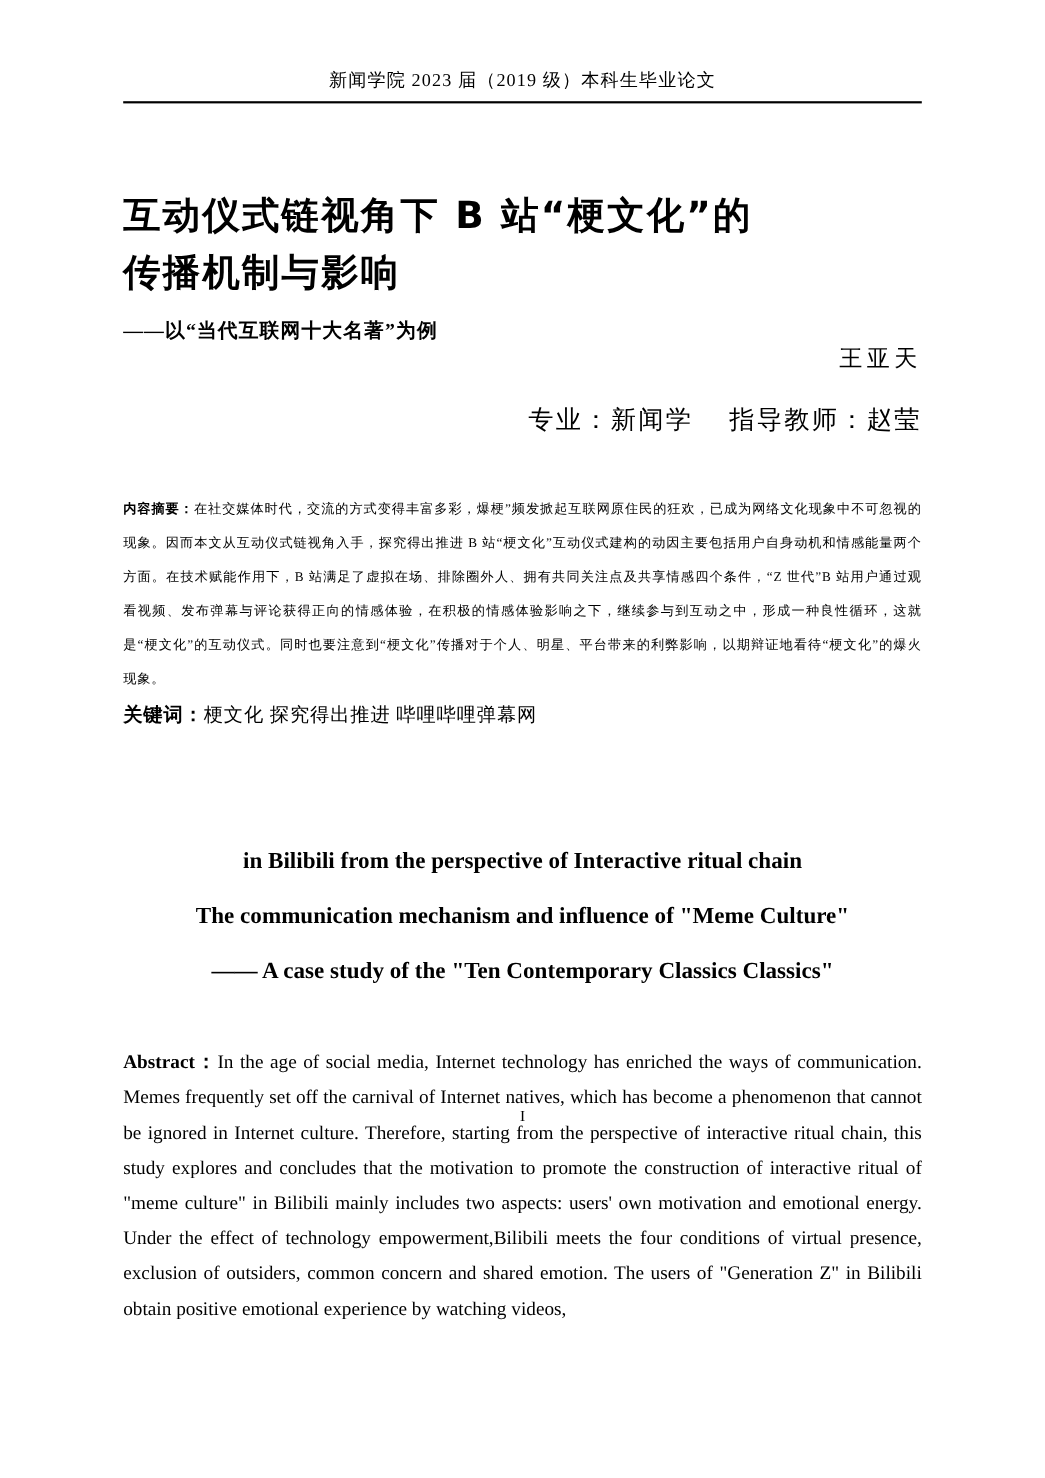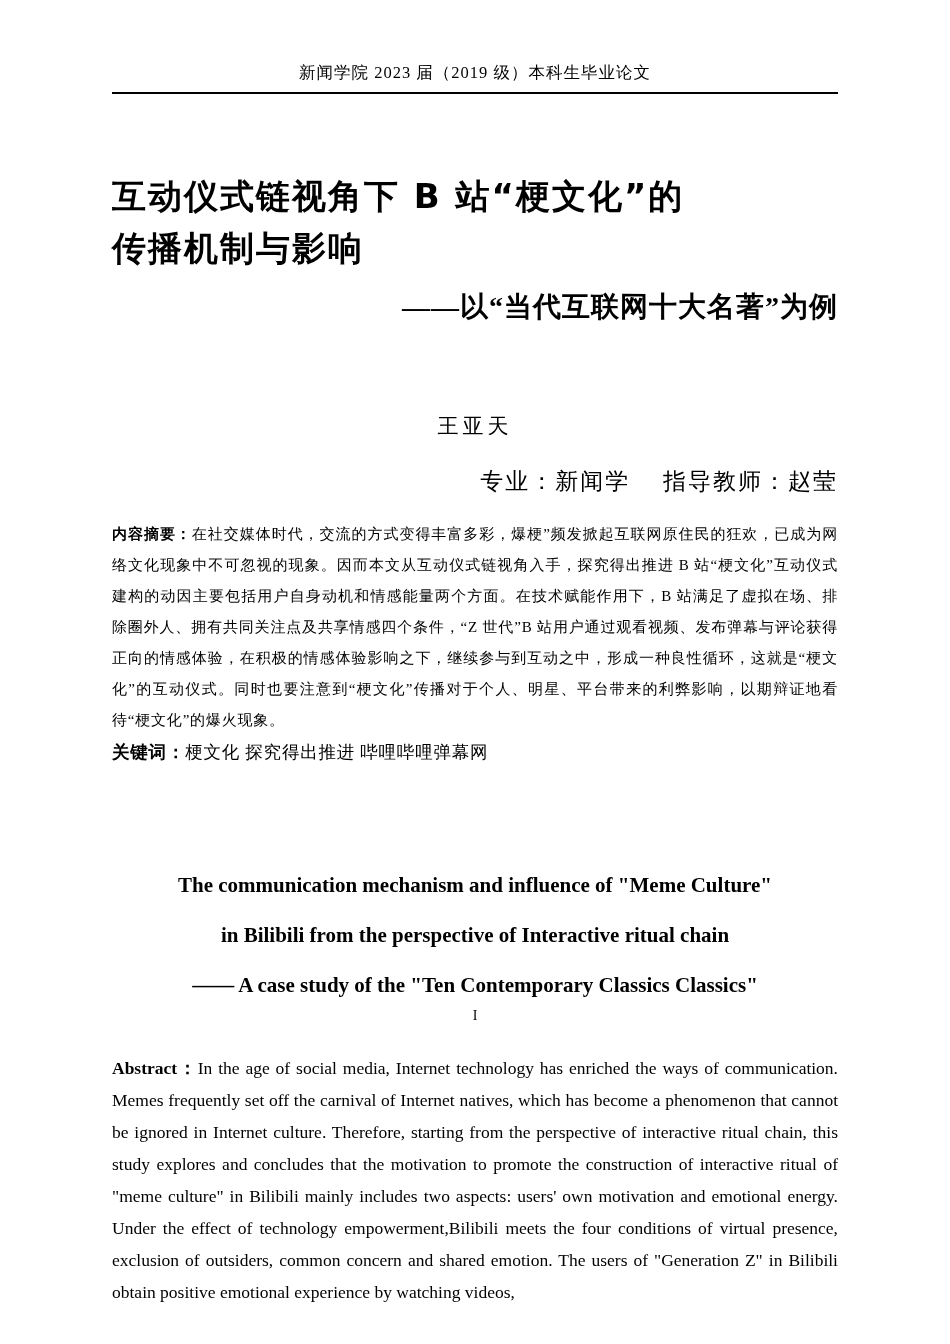--- a/index.html
+++ b/index.html
@@ -32,41 +32,40 @@
     margin-top: 76px;
     text-align: left;
     font-family: "DejaVu Sans", "Liberation Sans", sans-serif;
     font-weight: bold;
     font-size: 34px;
     line-height: 52px;
     letter-spacing: 2px;
   }
   .subtitle-cn {
     margin-top: 14px;
-    text-align: right;
+    text-align: left;
     font-family: "Liberation Serif", "DejaVu Serif", serif;
     font-weight: bold;
-    font-size: 28px;
+    font-size: 18px;
     letter-spacing: 1px;
   }
   .author-name {
-    margin-top: 86px;
-    text-align: center;
+    text-align: right;
     font-size: 21px;
     letter-spacing: 4px;
   }
   .author-major {
     margin-top: 26px;
     text-align: right;
     font-size: 23px;
     letter-spacing: 2px;
   }
   .abstract-cn {
-    margin-top: 22px;
-    font-size: 15px;
+    margin-top: 50px;
+    font-size: 12px;
     line-height: 31px;
     text-align: justify;
     letter-spacing: 0.8px;
   }
   .bold-label {
     font-weight: bold;
   }
   .keywords-cn {
     margin-top: 1px;
     font-size: 17.5px;
@@ -112,22 +111,22 @@
 
   <div class="author-name">王亚天</div>
 
   <div class="author-major">专业：新闻学　 指导教师：赵莹</div>
 
   <p class="abstract-cn"><span class="bold-label">内容摘要：</span><span>在社交媒体时代，交流的方式变得丰富多彩，爆梗”频发掀起互联网原住民的狂欢，已成为网络文化现象中不可忽视的现象。因而本文从互动仪式链视角入手，探究得出推进 B 站“梗文化”互动仪式建构的动因主要包括用户自身动机和情感能量两个方面。在技术赋能作用下，B 站满足了虚拟在场、排除圈外人、拥有共同关注点及共享情感四个条件，“Z 世代”B 站用户通过观看视频、发布弹幕与评论获得正向的情感体验，在积极的情感体验影响之下，继续参与到互动之中，形成一种良性循环，这就是“梗文化”的互动仪式。同时也要注意到“梗文化”传播对于个人、明星、平台带来的利弊影响，以期辩证地看待“梗文化”的爆火现象。</span></p>
 
   <p class="keywords-cn"><span class="bold-label">关键词：</span><span>梗文化 探究得出推进 哔哩哔哩弹幕网</span></p>
 
   <div class="title-en">
+    <div>in Bilibili from the perspective of Interactive ritual chain</div>
     <div>The communication mechanism and influence of "Meme Culture"</div>
-    <div>in Bilibili from the perspective of Interactive ritual chain</div>
     <div>—— A case study of the "Ten Contemporary Classics Classics"</div>
   </div>
 
   <p class="abstract-en"><span class="bold-label">Abstract：</span><span>In the age of social media, Internet technology has enriched the ways of communication. Memes frequently set off the carnival of Internet natives, which has become a phenomenon that cannot be ignored in Internet culture. Therefore, starting from the perspective of interactive ritual chain, this study explores and concludes that the motivation to promote the construction of interactive ritual of "meme culture" in Bilibili mainly includes two aspects: users' own motivation and emotional energy. Under the effect of technology empowerment,Bilibili meets the four conditions of virtual presence, exclusion of outsiders, common concern and shared emotion. The users of "Generation Z" in Bilibili obtain positive emotional experience by watching videos,</span></p>
 
   <div class="page-number">I</div>
 
 </div>
 
 </body></html>

